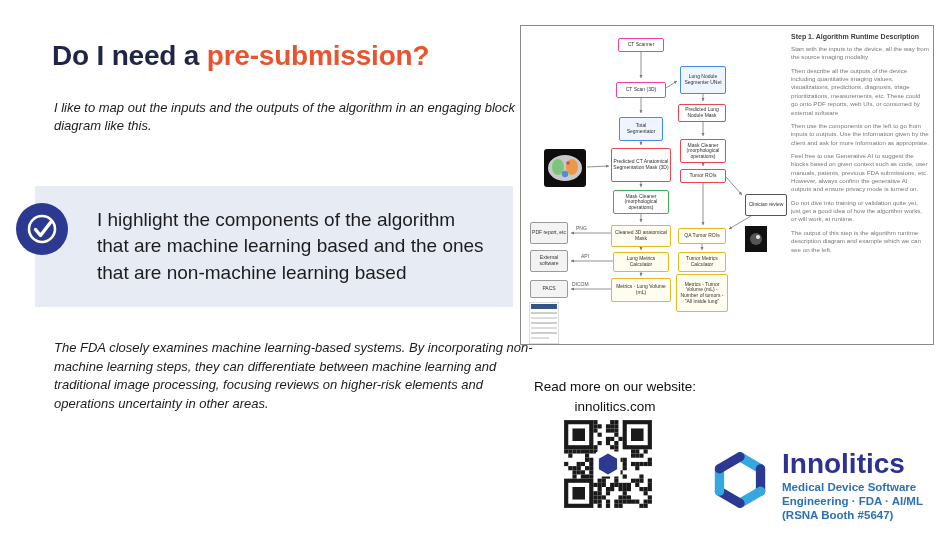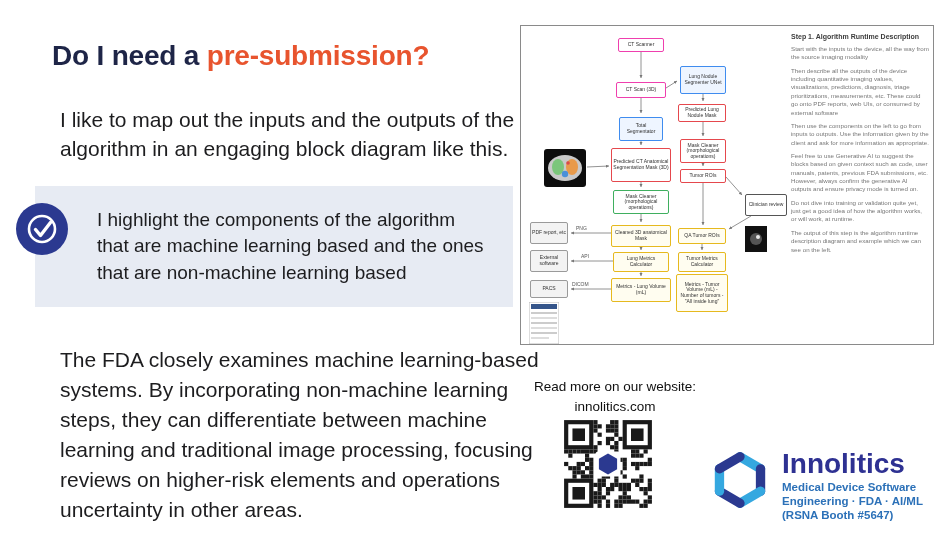--- a/index.html
+++ b/index.html
@@ -13,21 +13,21 @@
   .slide { position: absolute; inset: 0; width: 950px; height: 534px; }
 
   
   .title {
     position: absolute; left: 52px; top: 40px; margin: 0;
     font-size: 28px; font-weight: 800;
     color: var(--c-title_navy, #1e2547); letter-spacing: -0.2px;
   }
   .title .hl { color: var(--c-accent_orange, #e8542e); }
 
-  .para { position: absolute; margin: 8px; color: #1d1d1f; font-size: 21px; line-height: 1.4; }
+  .para { position: absolute; margin: 2px; color: #1d1d1f; font-size: 13px; line-height: 1.4; font-style: italic; }
   .p1 { left: 52px; top: 97px; width: 466px; }
   .p2 { left: 52px; top: 337px; width: 488px; line-height: 1.43; }
 
   .callout {
     position: absolute; left: 35px; top: 186px; width: 478px; height: 121px;
     background: var(--c-callout_bg, #e7ebf3);
     display: flex; align-items: center;
   }
   .callout p { margin: 16px; padding: 0 10px 0 46px; font-size: 19px; line-height: 1.38; color: #1d1d1f; }
 

